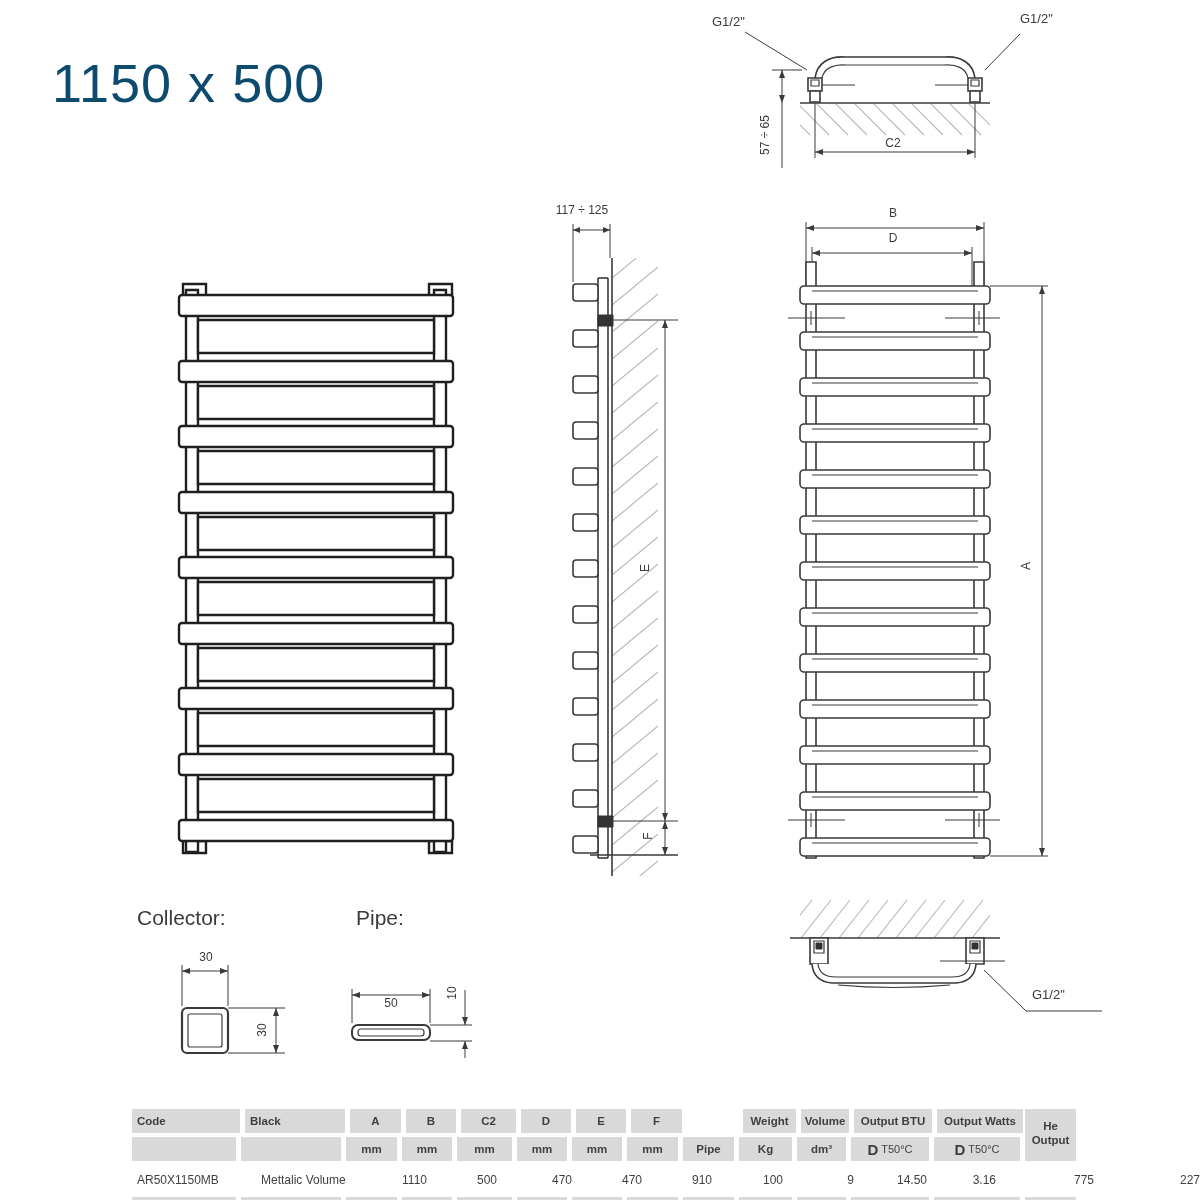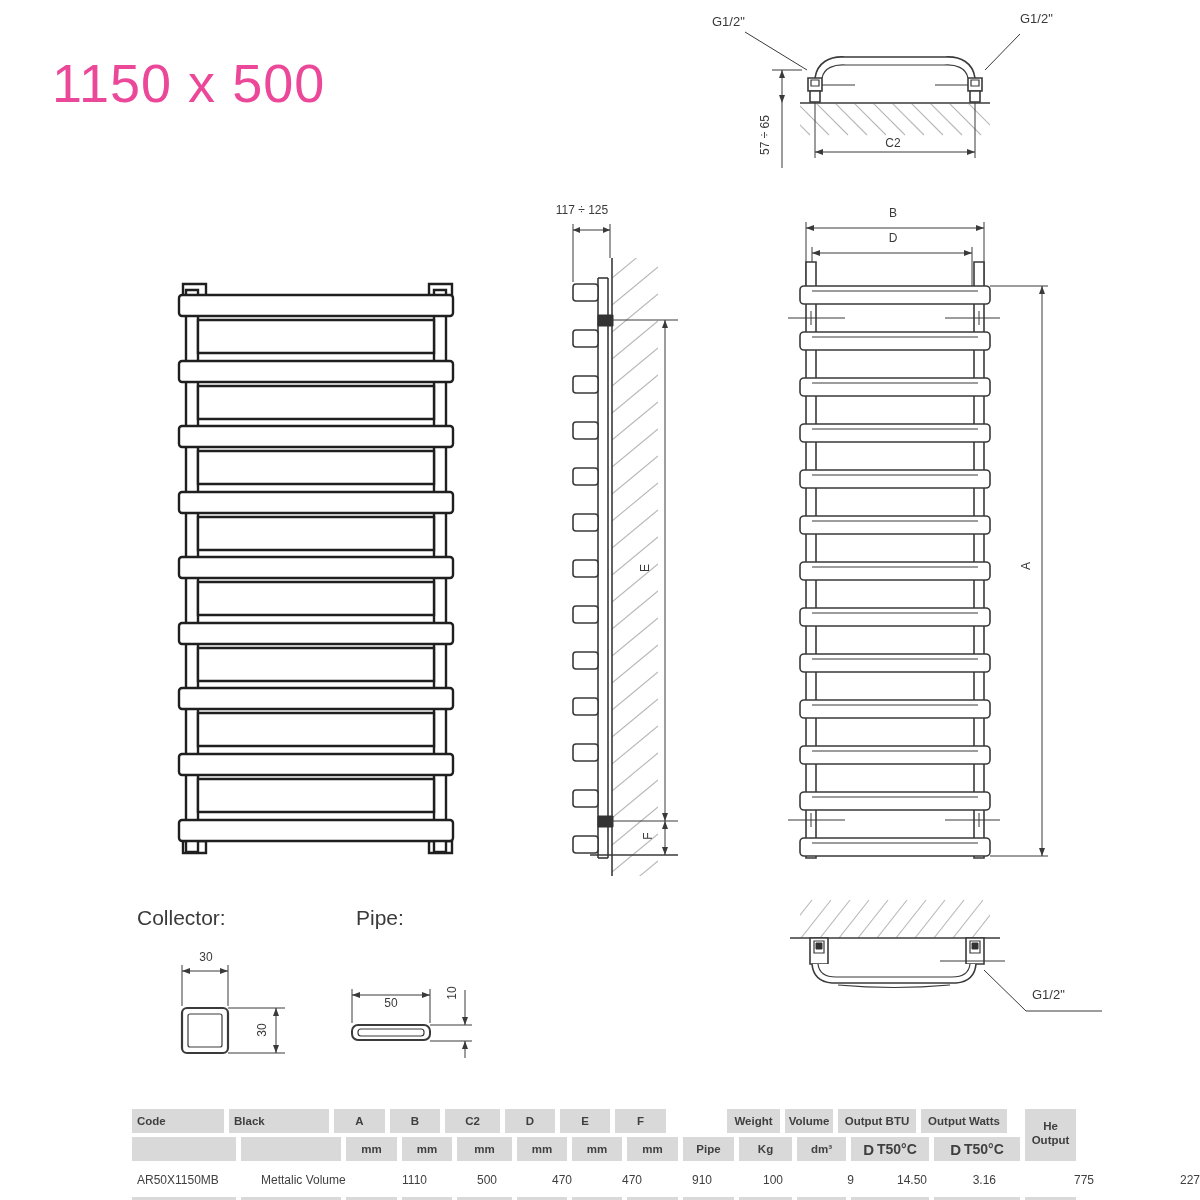--- a/index.html
+++ b/index.html
@@ -1,21 +1,21 @@
 <!DOCTYPE html>
 <html><head>
 <meta charset="utf-8">
 <style>
   html,body{margin:0;padding:0;background:#fff;}
   body{width:1200px;height:1200px;overflow:hidden;font-family:"Liberation Sans",sans-serif;}
   .stage{position:relative;width:1200px;height:1200px;background:#fff;}
   .lbl{position:absolute;color:#3a3a3a;font-size:12px;line-height:14px;white-space:nowrap;}
   .ctr{text-align:center;}
   .rot{transform:rotate(-90deg);transform-origin:center center;text-align:center;}
-  .title{position:absolute;left:52px;top:52px;font-size:54px;color:#ec4899;font-weight:500;letter-spacing:1px;}
+  .title{position:absolute;left:52px;top:52px;font-size:54px;color:#0c4a6e;font-weight:500;letter-spacing:1px;}
   .seclbl{position:absolute;font-size:21px;color:#3a3a3a;}
   svg{position:absolute;overflow:visible;}
   svg *{vector-effect:non-scaling-stroke;}
   .ln{stroke:#3a3a3a;stroke-width:1.2;fill:none;}
   .lnb{stroke:#3a3a3a;stroke-width:1.6;fill:#fff;}
   .thk{stroke:#1f1f1f;stroke-width:2.4;fill:#fff;}
   .dim{stroke:#3a3a3a;stroke-width:1;fill:none;}
   .hat{stroke:#b8b8b8;stroke-width:1.1;fill:none;}
   .arr{fill:#3a3a3a;stroke:none;}
   .blk{fill:#333;stroke:#333;}
@@ -25,21 +25,21 @@
   .cell{background:#d9d9d9;height:24px;display:flex;align-items:center;justify-content:center;
         font-size:11.5px;color:#3f3f3f;font-weight:bold;flex:0 0 auto;}
   .cell.lft{justify-content:flex-start;padding-left:5px;box-sizing:border-box;}
   .cell.none{background:transparent;}
   .drow{position:absolute;left:0;top:52px;display:flex;gap:20px;}
   .dcell{height:38px;line-height:38px;text-align:right;font-size:12px;color:#3f3f3f;flex:0 0 auto;}
   .dcell.lft{text-align:left;padding-left:5px;box-sizing:border-box;}
   .hecell{position:absolute;left:893px;top:0;width:51px;height:52px;background:#d9d9d9;
           text-align:center;font-size:11.5px;font-weight:bold;color:#3f3f3f;padding-top:10px;box-sizing:border-box;line-height:14px;}
   .bigd{font-size:15px;font-weight:bold;margin-right:3px;}
-  .t50{font-size:14px;font-weight:bold;}
+  .t50{font-size:11px;font-weight:normal;}
   .strip{position:absolute;left:0;top:88px;display:flex;gap:5px;}
   .scell{background:#d9d9d9;height:8px;flex:0 0 auto;}
 </style>
 </head>
 <body>
 
 <div class="stage">
 
   <div class="title">1150 x 500</div>
 
@@ -365,21 +365,21 @@
       <path class="lnb" d="M32,74 C33,86 40,92 52,93 L176,93 C188,92 195,86 196,74"></path>
       <path class="ln" d="M38,74 C39,83 46,87 56,87 L172,87 C182,87 189,83 190,74"></path>
       <path class="ln" d="M58,95 Q114,100 170,95"></path>
     </g>
     <polyline class="dim" points="204,80 246,121 322,121"></polyline>
   </svg>
   <div class="lbl" style="left:1032px;top:988px;font-size:13px;">G1/2"</div>
 
   <div class="tbl">
     <div class="trow" style="top:0;">
-      <div class="cell lft" style="width:92px">Code</div>
+      <div class="cell lft" style="width:108px">Code</div>
       <div class="cell lft" style="width:100px">Black</div>
       <div class="cell" style="width:51px">A</div>
       <div class="cell" style="width:50px">B</div>
       <div class="cell" style="width:55px">C2</div>
       <div class="cell" style="width:50px">D</div>
       <div class="cell" style="width:50px">E</div>
       <div class="cell" style="width:51px">F</div>
       <div class="cell none" style="width:51px"></div>
       <div class="cell" style="width:53px">Weight</div>
       <div class="cell" style="width:48px">Volume</div>

